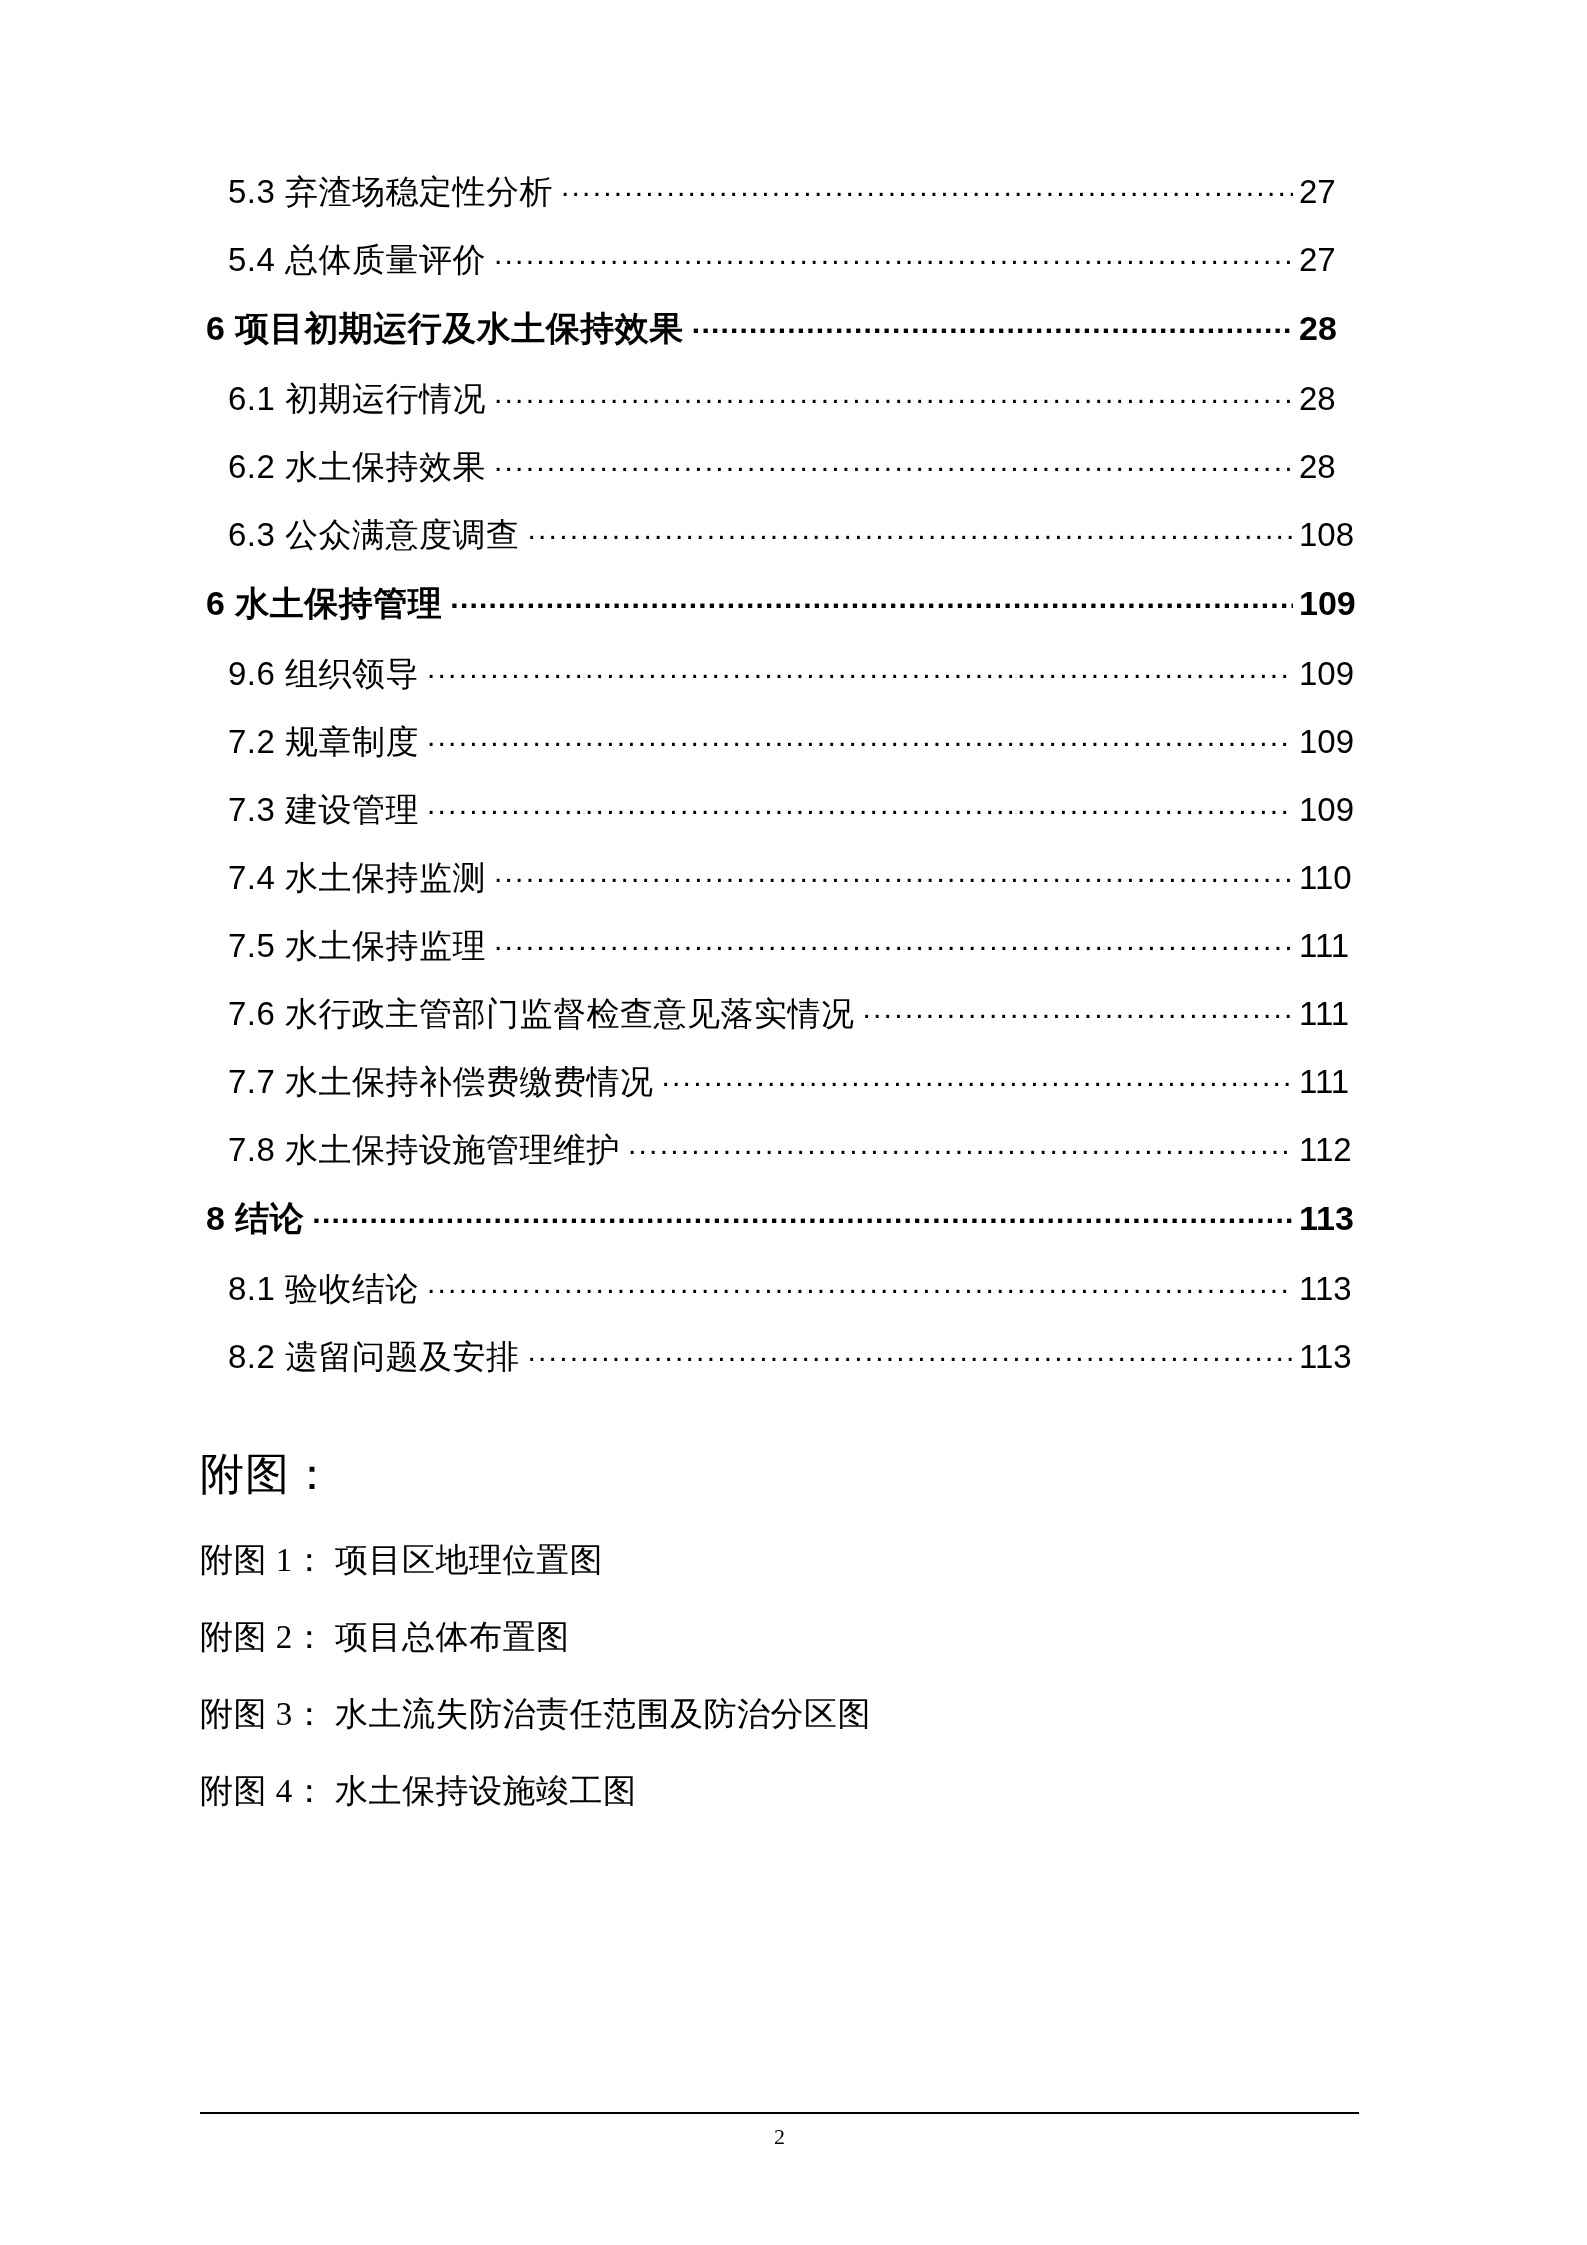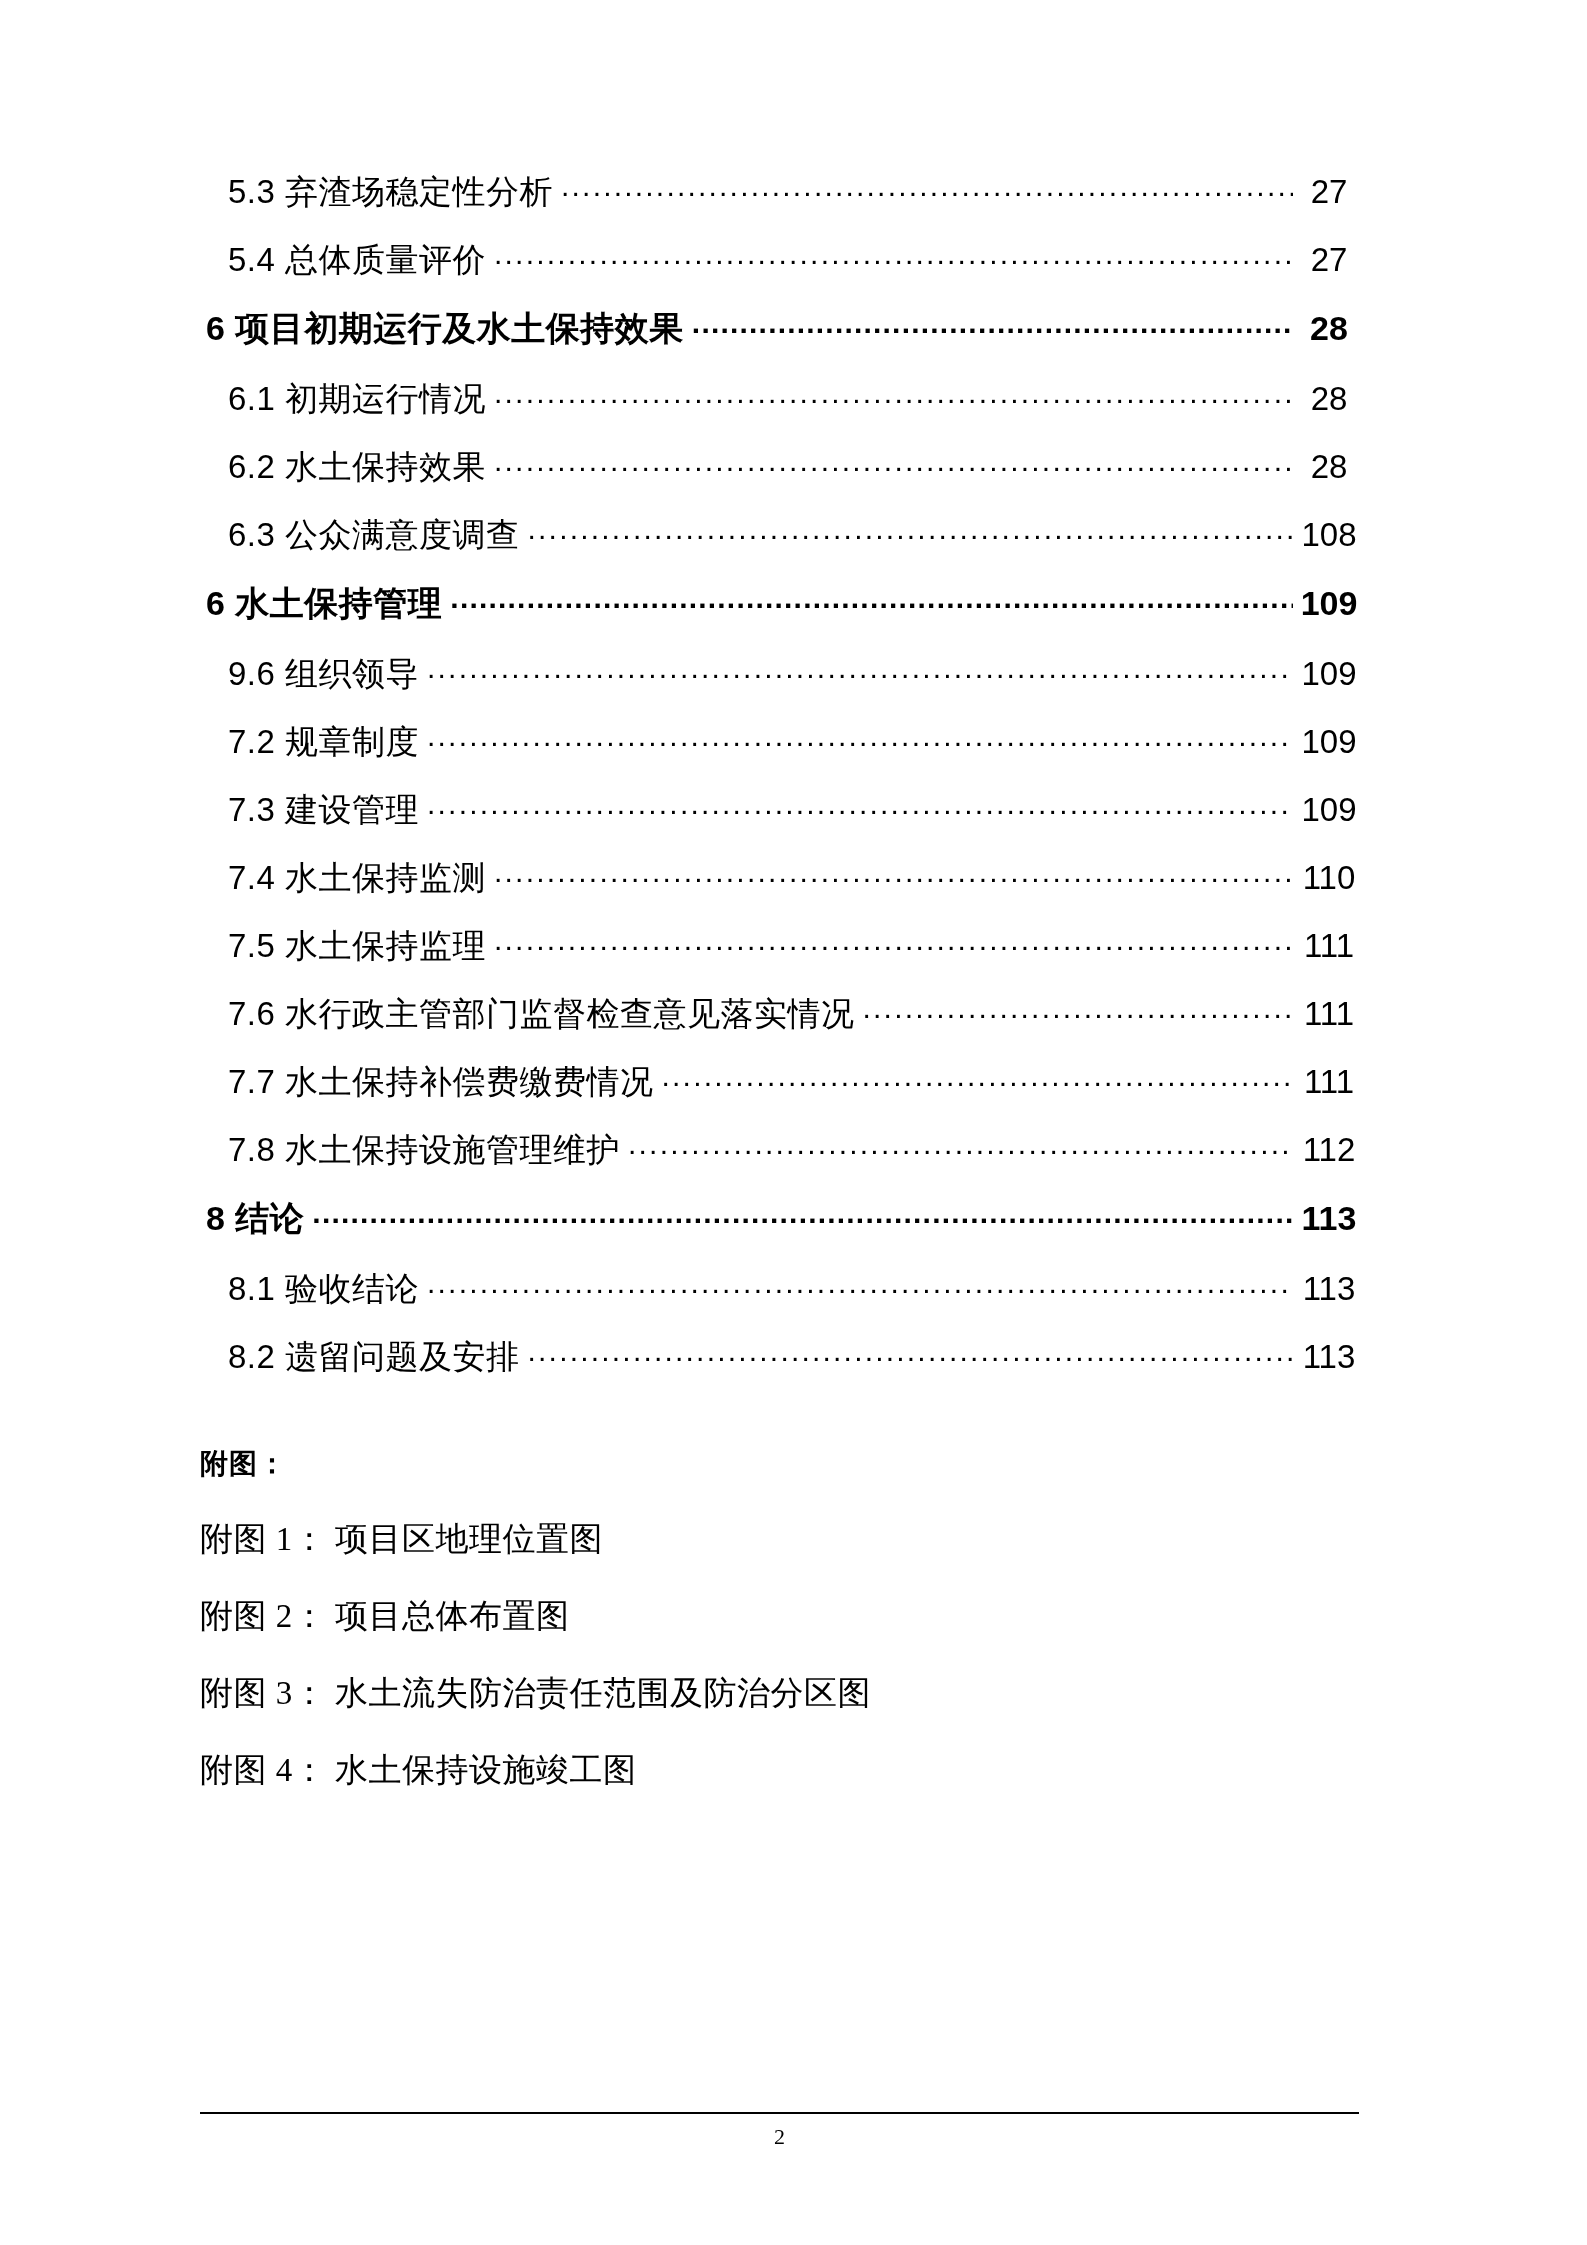--- a/index.html
+++ b/index.html
@@ -66,30 +66,30 @@
     left: 0;
     bottom: 0.08em;
     white-space: nowrap;
   }
   .level1 .toc-dots::before {
     font-weight: bold;
     letter-spacing: 1.2px;
   }
   .toc-page {
     flex: 0 0 auto;
-    text-align: center;
+    text-align: left;
     min-width: 60px;
   }
 
   .appendix {
     margin-top: 72px;
   }
   .appendix-heading {
-    font-size: 28px;
-    font-weight: bold;
+    font-size: 44px;
+    font-weight: normal;
     margin-bottom: 34px;
     letter-spacing: 1px;
   }
   .appendix-item {
     font-family: "Liberation Serif", serif;
     font-size: 33px;
     margin-bottom: 30px;
     letter-spacing: 0.5px;
     margin-top: 32px;
   }

